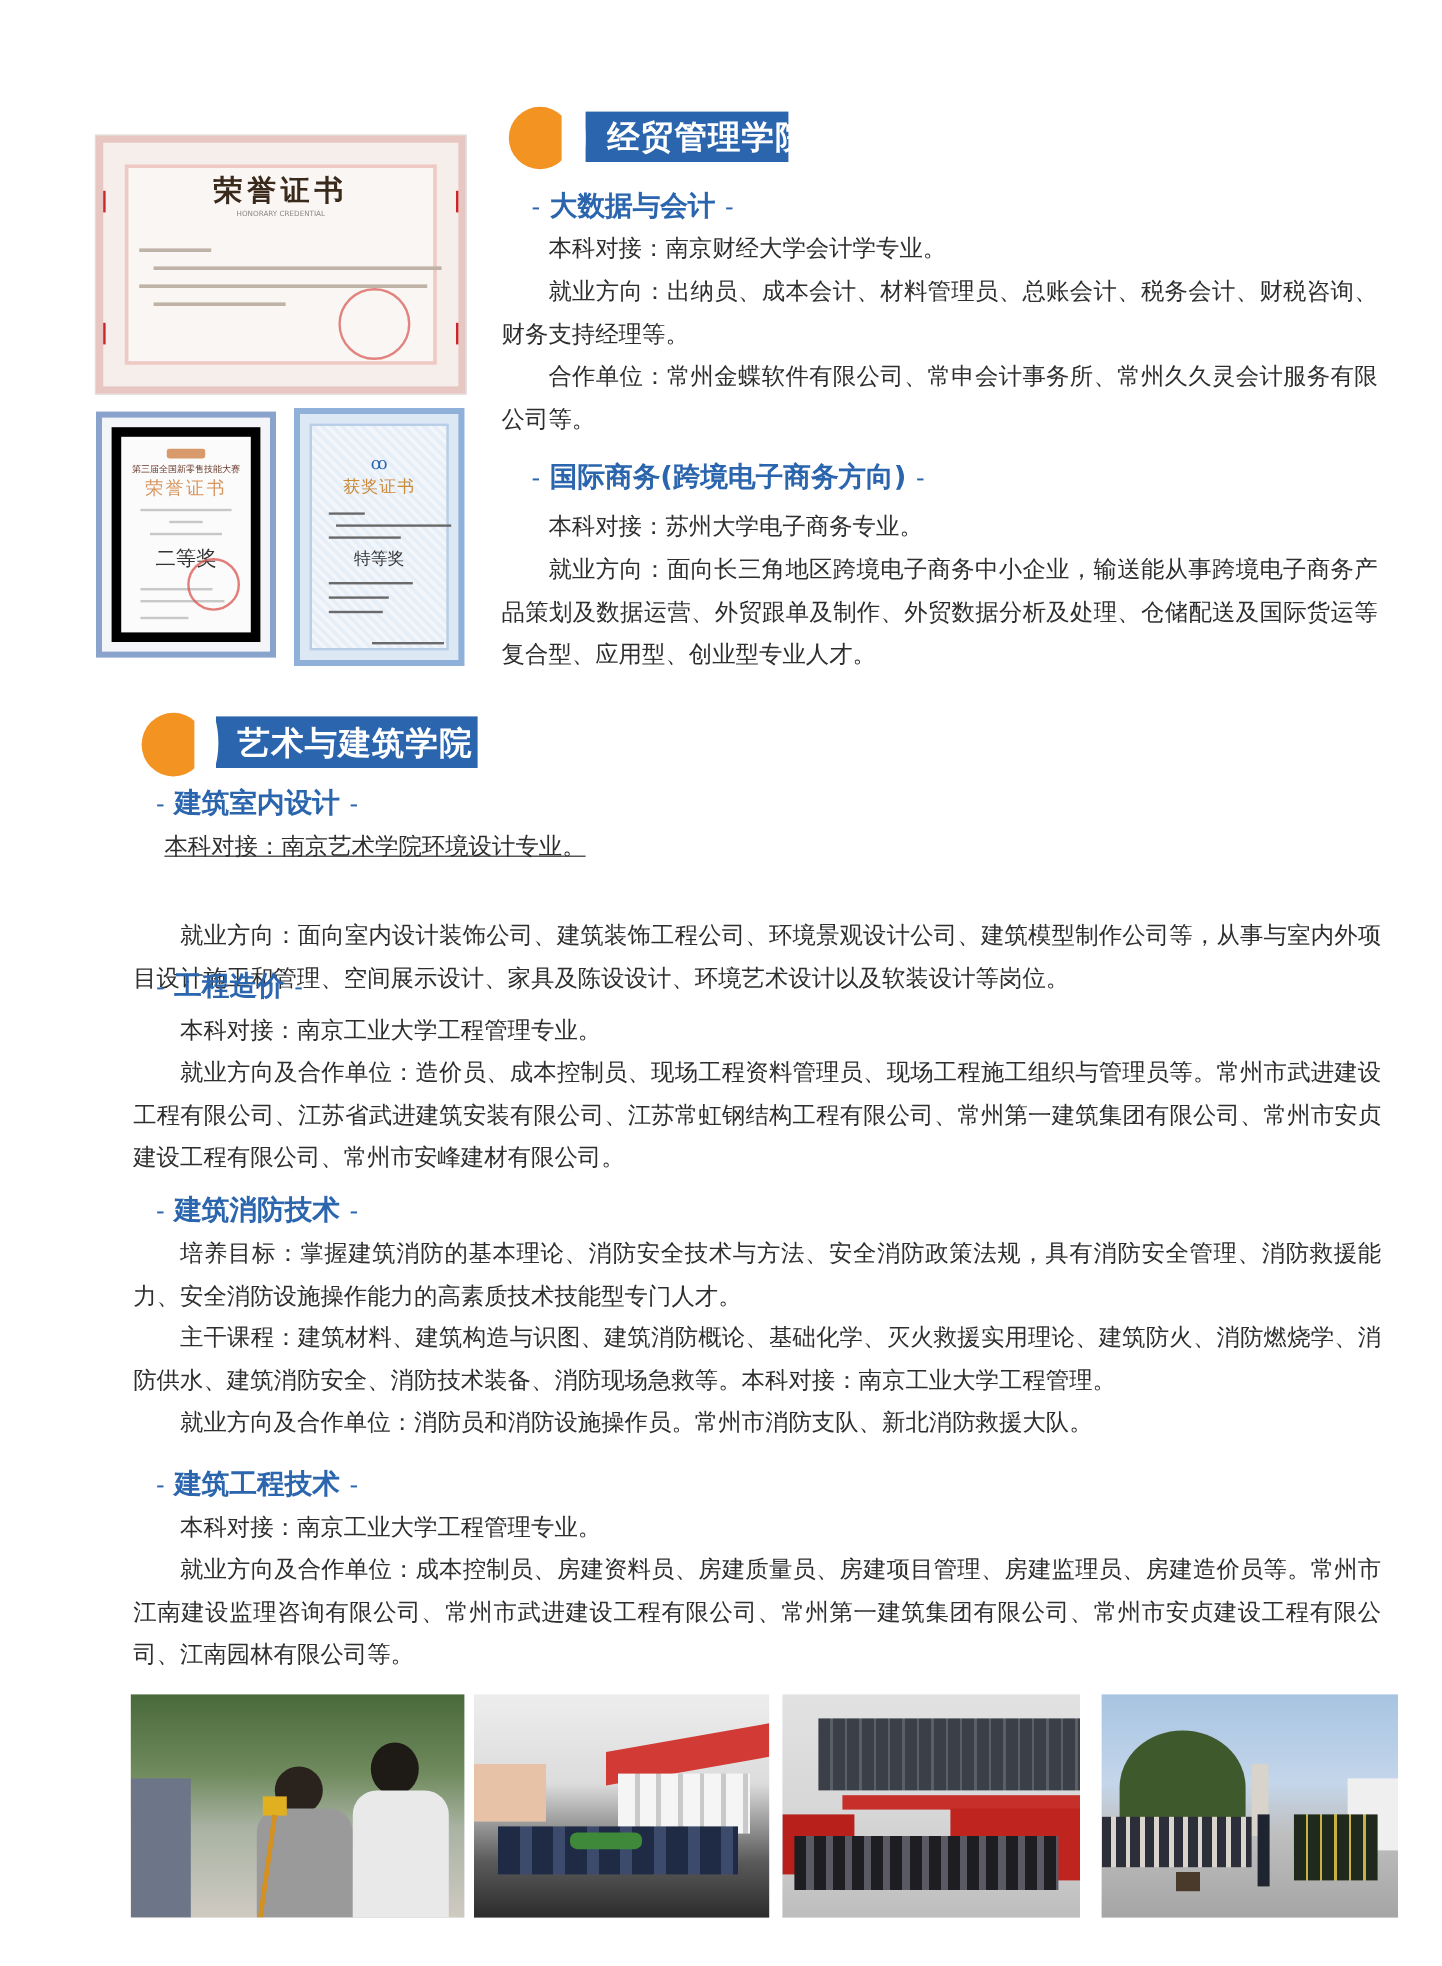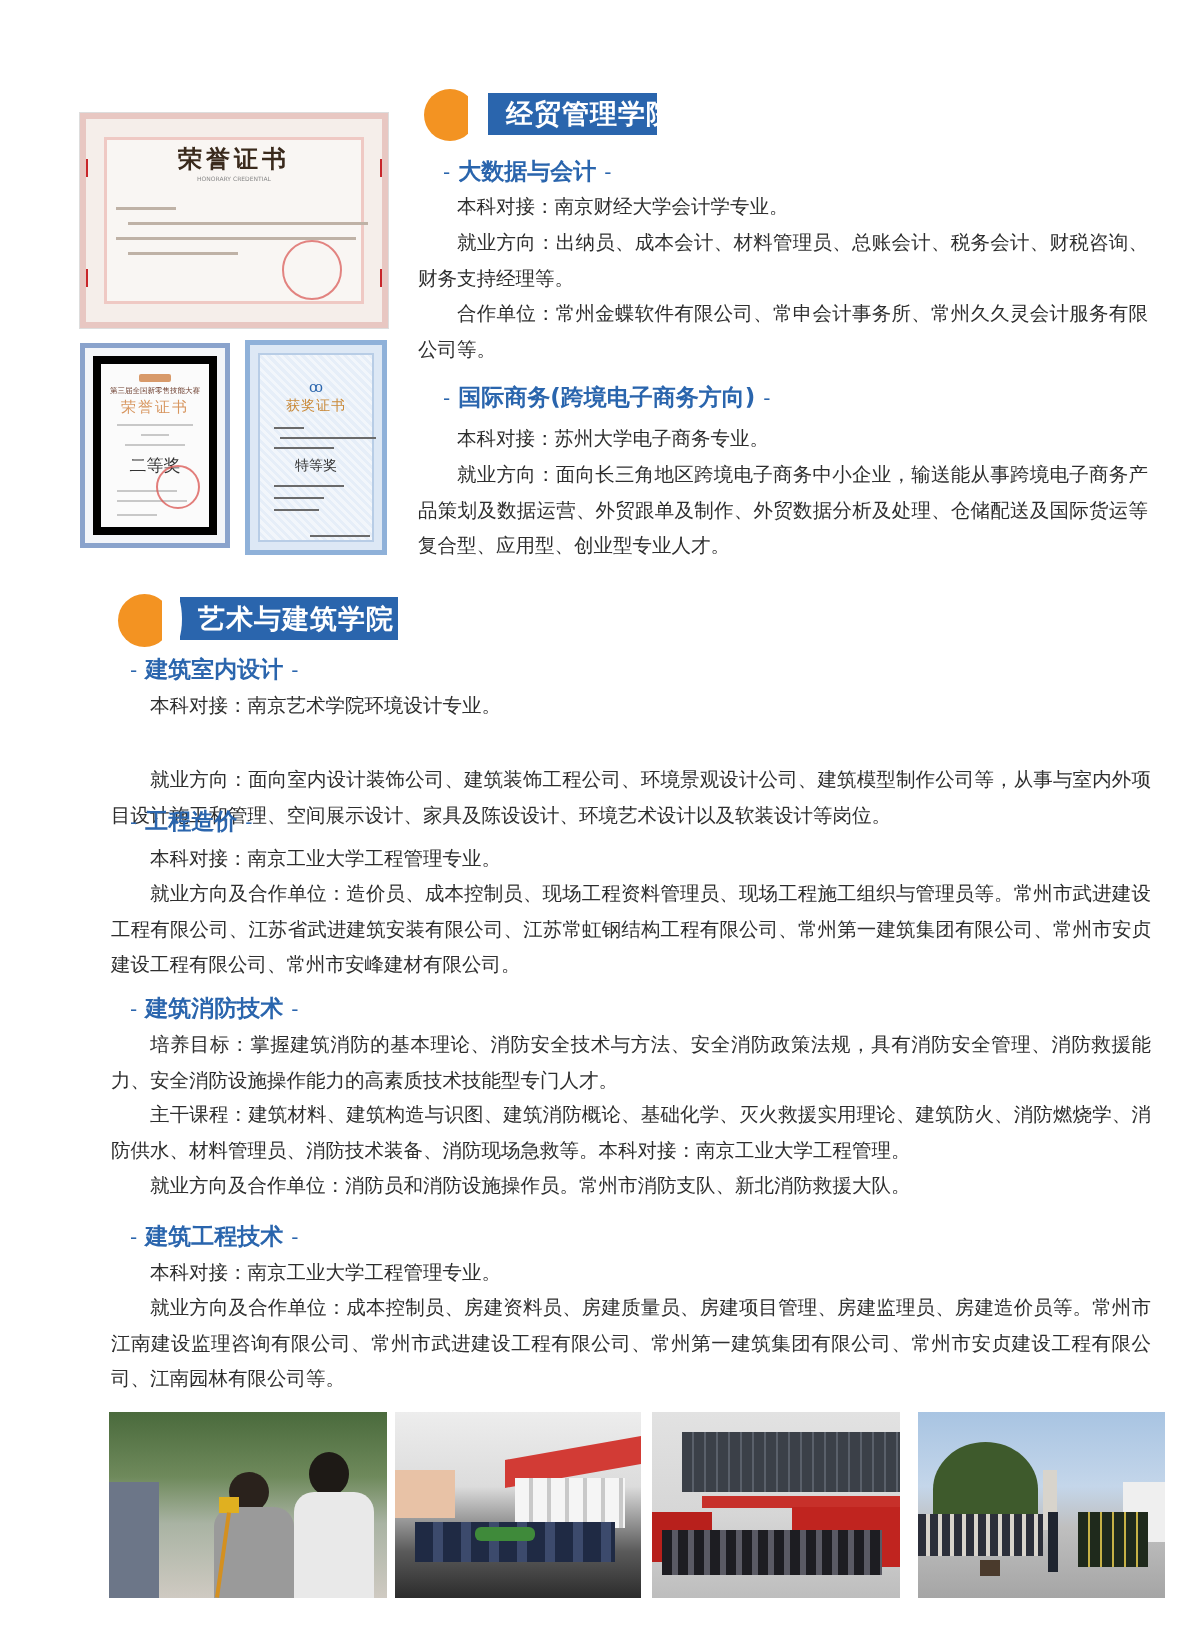--- a/index.html
+++ b/index.html
@@ -120,34 +120,34 @@
 
 <div class="banner-circle" style="left:118px;top:594px;width:53px;height:53px;"></div>
 <div class="banner-bar" style="left:180px;top:597px;width:218px;height:43px;">
   <span>艺术与建筑学院</span>
 </div>
 <div class="banner-gap" style="left:162px;top:590px;width:20px;height:58px;background:#fff;border-radius:0 50% 50% 0;"></div>
 
 <div class="major" style="left:122px;top:654px;">
   <span class="dash">-</span><span>建筑室内设计</span><span class="dash">-</span>
 </div>
-<div class="para" style="left:111px;top:688px;width:1040px;">本科对接：南京艺术学院环境设计专业。</div>
+<div class="para" style="left:98px;top:688px;width:1040px;text-decoration:underline;">本科对接：南京艺术学院环境设计专业。</div>
 <div class="para" style="left:111px;top:762px;width:1040px;">就业方向：面向室内设计装饰公司、建筑装饰工程公司、环境景观设计公司、建筑模型制作公司等，从事与室内外项目设计施工和管理、空间展示设计、家具及陈设设计、环境艺术设计以及软装设计等岗位。</div>
 
 <div class="major" style="left:122px;top:806px;">
   <span class="dash">-</span><span>工程造价</span><span class="dash">-</span>
 </div>
 <div class="para" style="left:111px;top:841px;width:1040px;">本科对接：南京工业大学工程管理专业。</div>
 <div class="para" style="left:111px;top:876px;width:1040px;">就业方向及合作单位：造价员、成本控制员、现场工程资料管理员、现场工程施工组织与管理员等。常州市武进建设工程有限公司、江苏省武进建筑安装有限公司、江苏常虹钢结构工程有限公司、常州第一建筑集团有限公司、常州市安贞建设工程有限公司、常州市安峰建材有限公司。</div>
 
 <div class="major" style="left:122px;top:993px;">
   <span class="dash">-</span><span>建筑消防技术</span><span class="dash">-</span>
 </div>
 <div class="para" style="left:111px;top:1027px;width:1040px;">培养目标：掌握建筑消防的基本理论、消防安全技术与方法、安全消防政策法规，具有消防安全管理、消防救援能力、安全消防设施操作能力的高素质技术技能型专门人才。</div>
-<div class="para" style="left:111px;top:1097px;width:1040px;">主干课程：建筑材料、建筑构造与识图、建筑消防概论、基础化学、灭火救援实用理论、建筑防火、消防燃烧学、消防供水、材料管理员、消防技术装备、消防现场急救等。本科对接：南京工业大学工程管理。</div>
+<div class="para" style="left:111px;top:1097px;width:1040px;">主干课程：建筑材料、建筑构造与识图、建筑消防概论、基础化学、灭火救援实用理论、建筑防火、消防燃烧学、消防供水、建筑消防安全、消防技术装备、消防现场急救等。本科对接：南京工业大学工程管理。</div>
 <div class="para" style="left:111px;top:1168px;width:1040px;">就业方向及合作单位：消防员和消防设施操作员。常州市消防支队、新北消防救援大队。</div>
 
 <div class="major" style="left:122px;top:1221px;">
   <span class="dash">-</span><span>建筑工程技术</span><span class="dash">-</span>
 </div>
 <div class="para" style="left:111px;top:1255px;width:1040px;">本科对接：南京工业大学工程管理专业。</div>
 <div class="para" style="left:111px;top:1290px;width:1040px;">就业方向及合作单位：成本控制员、房建资料员、房建质量员、房建项目管理、房建监理员、房建造价员等。常州市江南建设监理咨询有限公司、常州市武进建设工程有限公司、常州第一建筑集团有限公司、常州市安贞建设工程有限公司、江南园林有限公司等。</div>
 
 <div class="photo" style="left:109px;top:1412px;width:278px;height:186px;background:linear-gradient(180deg,#4a6a3c 0%,#6f8a5c 35%,#a9b3a3 60%,#cfcac2 100%);">
   <div class="abs" style="left:120px;top:60px;width:40px;height:40px;border-radius:50%;background:#2a221c;"></div>

